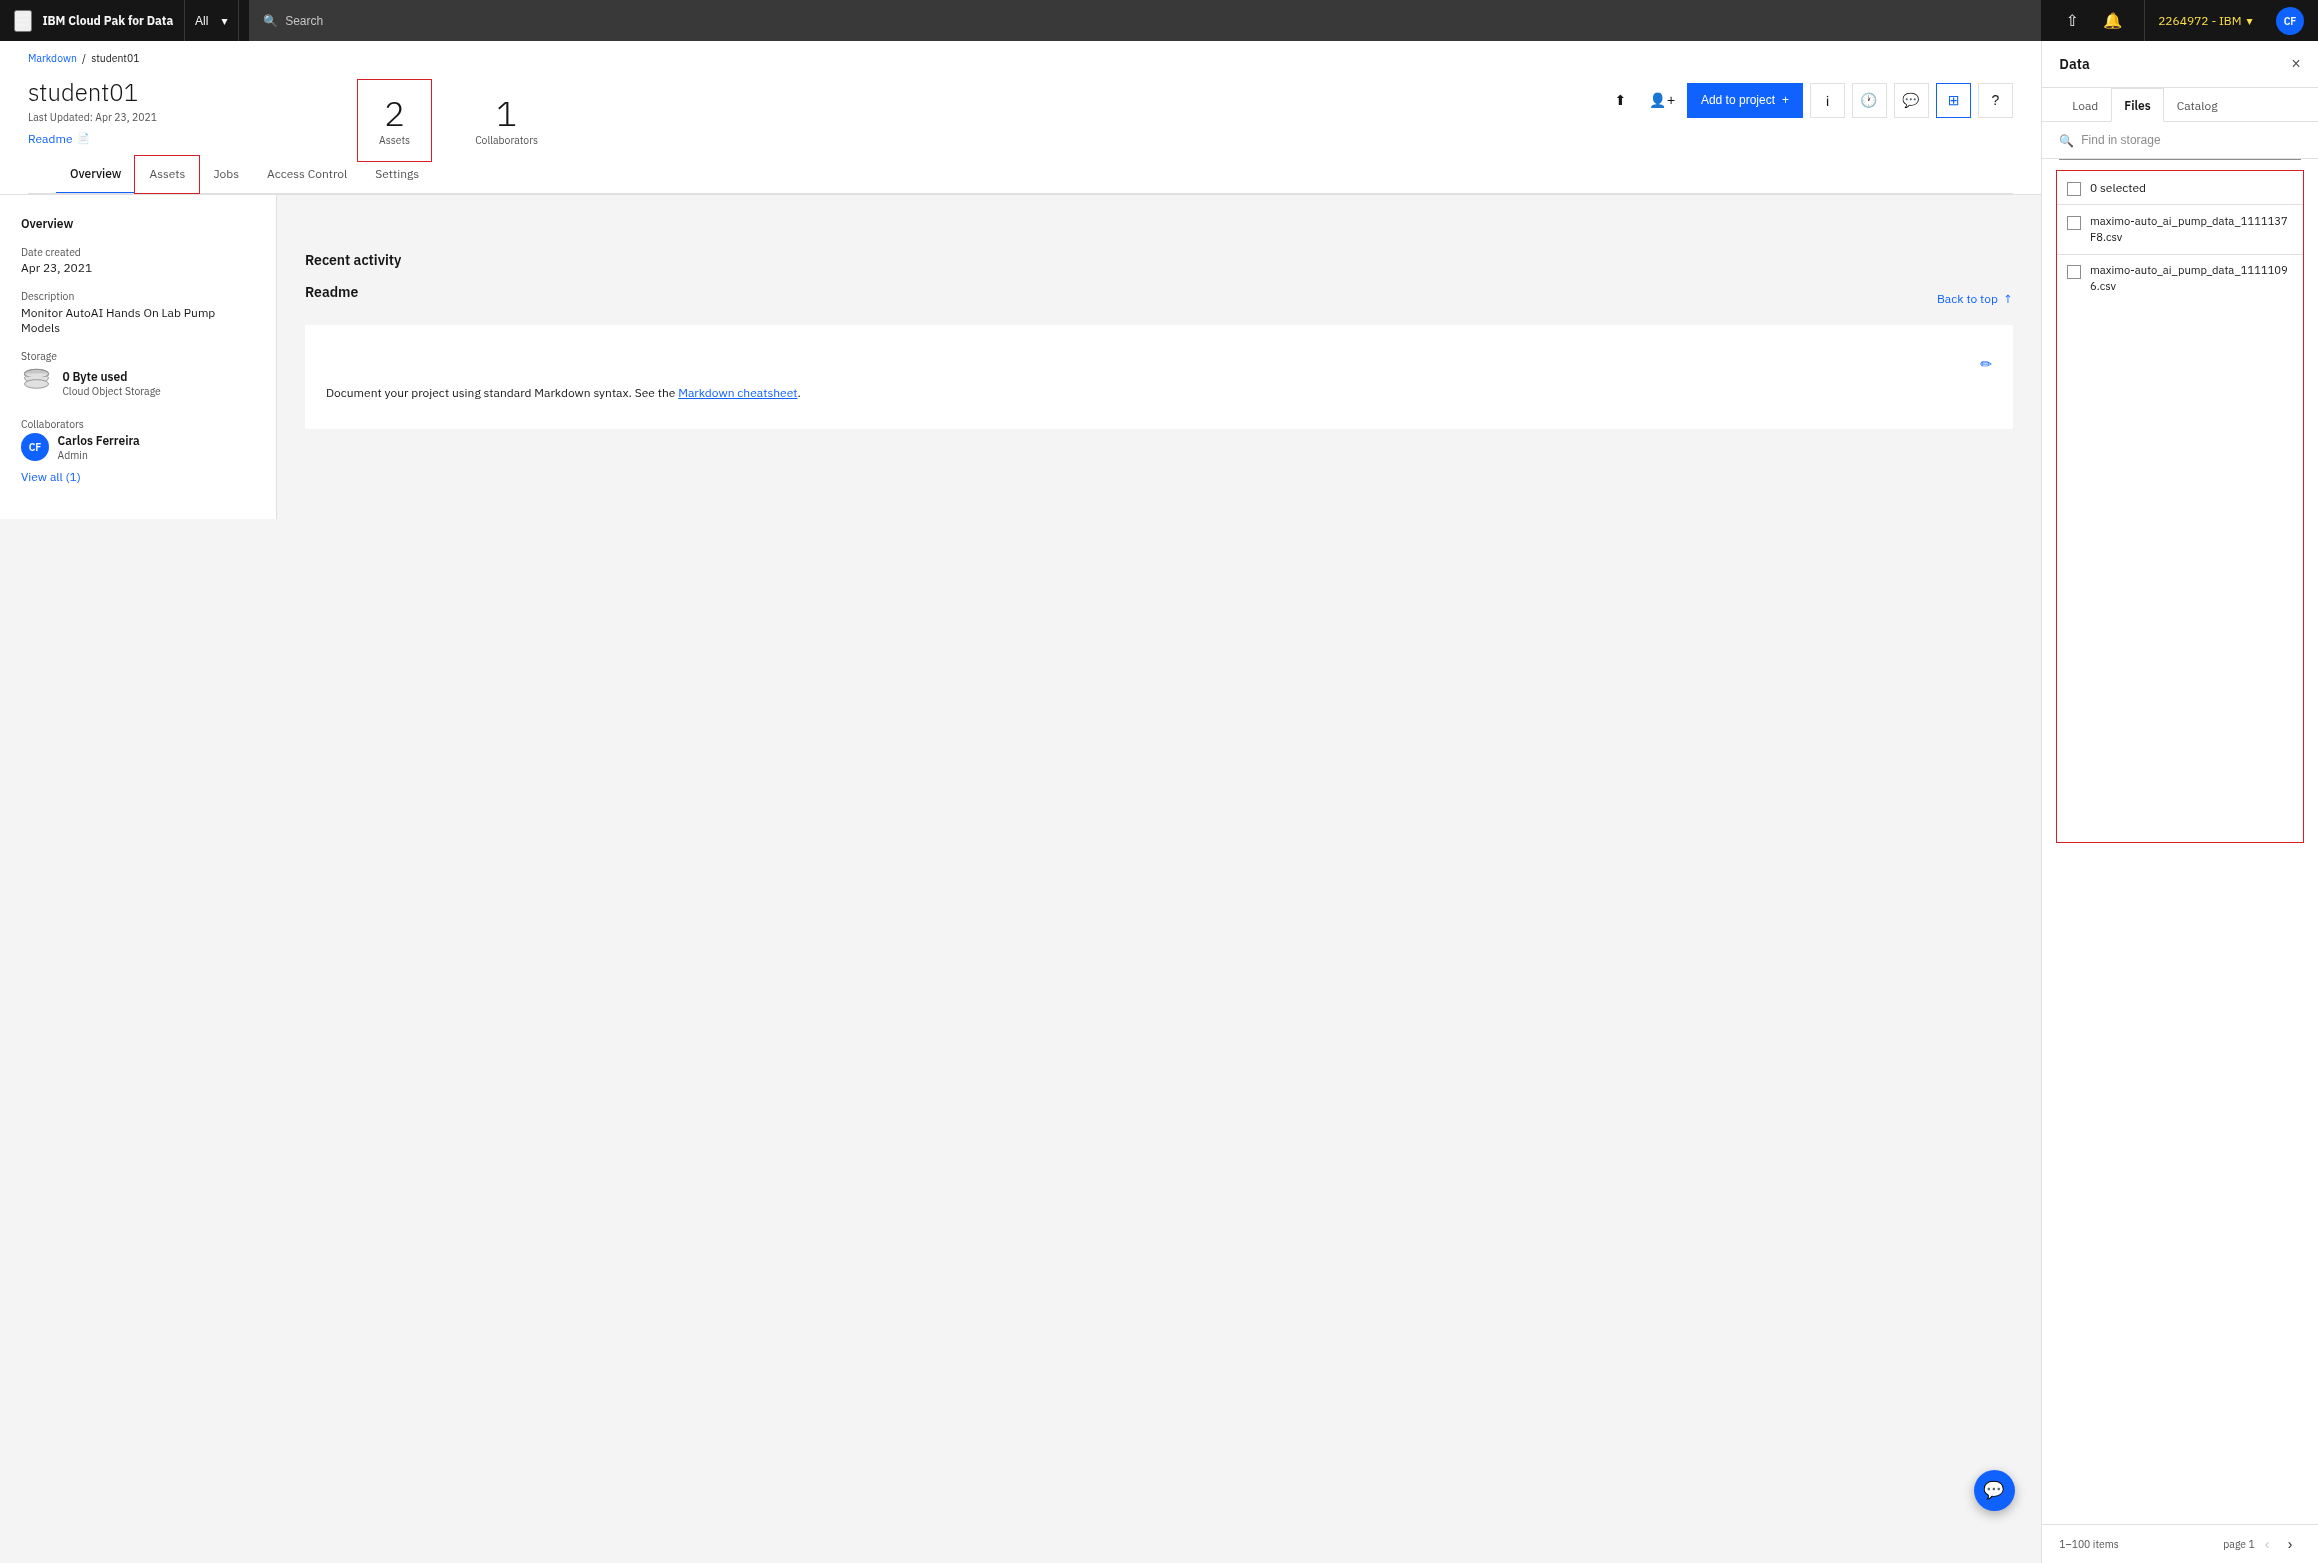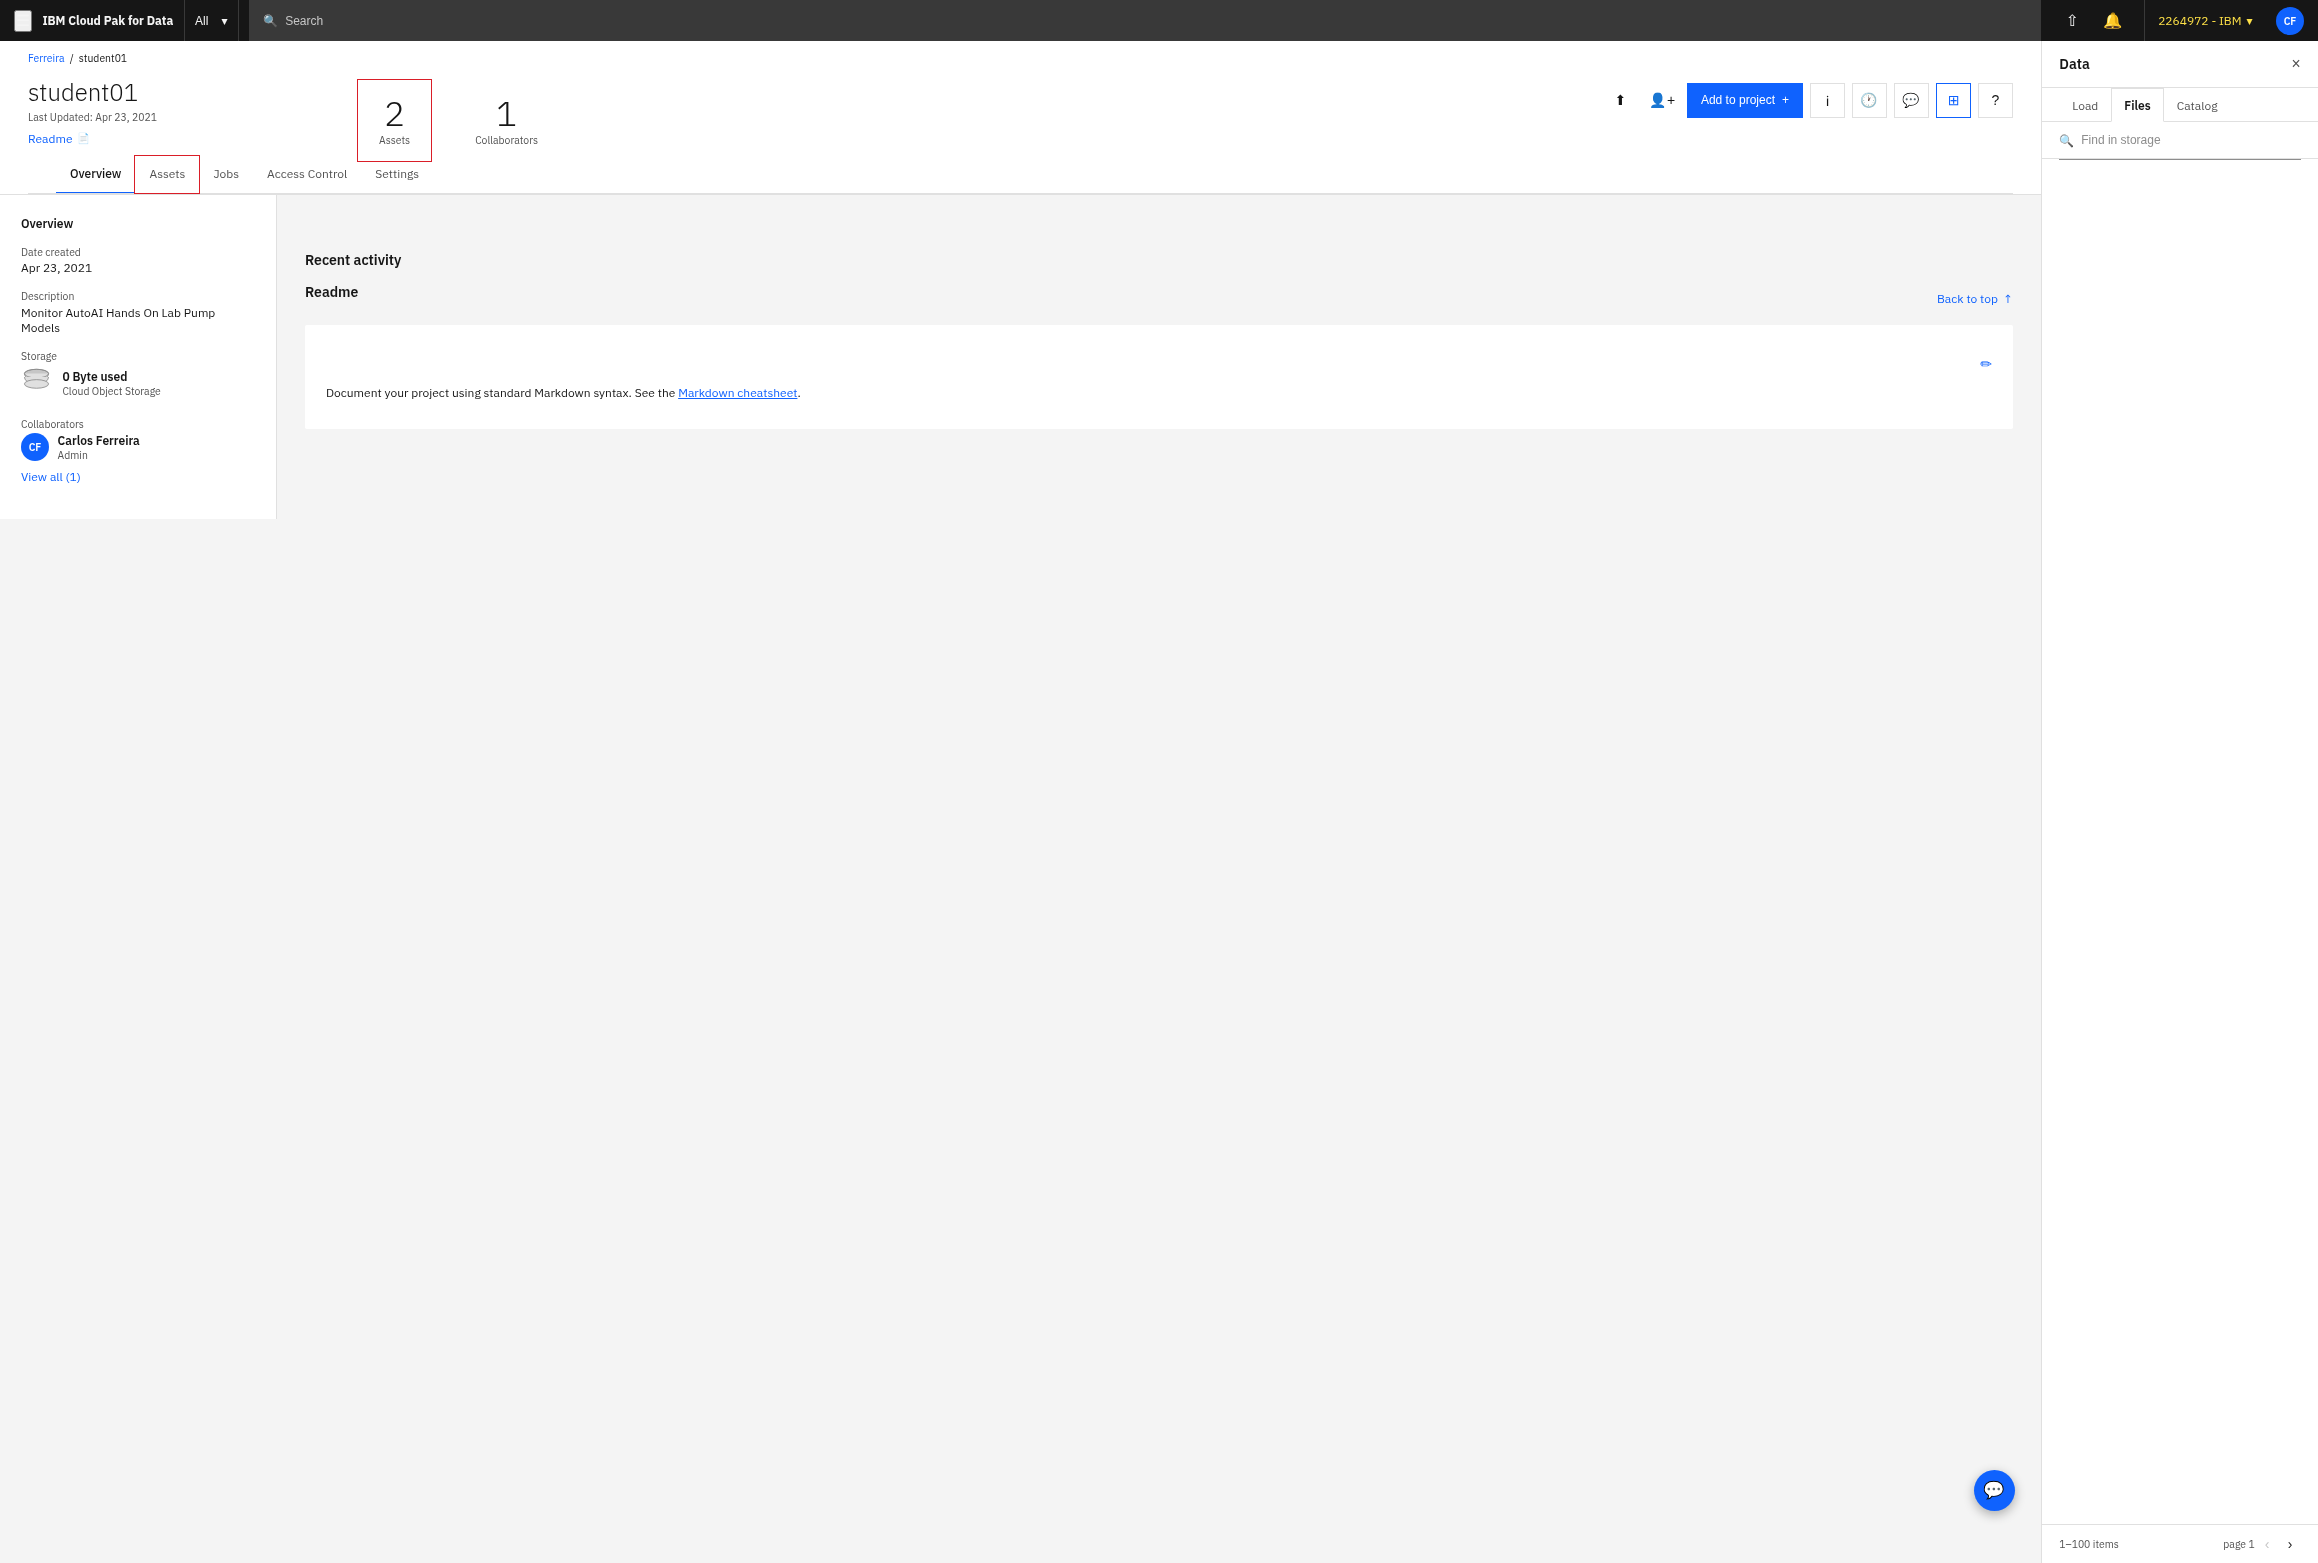--- a/index.html
+++ b/index.html
@@ -335,21 +335,21 @@
     <span>CF</span>
   </div>
 </nav>
 
 <div class="main-layout">
 
   <div class="content-area">
 
     <div class="project-header">
       <div class="breadcrumb">
-        <a href="#">Ferreira</a>
+        <a href="#">Markdown</a>
         <span>/</span>
         <span>student01</span>
       </div>
 
       <div class="project-header-top">
         <div class="project-title-section">
           <div style="display:flex; align-items:center; gap: 173px; position:relative;">
             <div>
               <h1 class="project-title">student01</h1>
               <p class="project-updated">Last Updated: Apr 23, 2021</p>
@@ -481,20 +481,39 @@
       <div class="panel-tab active">Files</div>
       <div class="panel-tab">Catalog</div>
     </div>
 
     <div class="panel-search">
       <span style="color:#8d8d8d;">🔍</span>
       <input type="text" placeholder="Find in storage" style="">
     </div>
     <div class="search-underline"></div>
 
+    <div class="files-list-container">
+      <div class="files-list">
+
+        <div class="file-item-header">
+          <div class="file-checkbox"></div>
+          <span class="selected-count">0 selected</span>
+        </div>
+
+        <div class="file-item">
+          <div class="file-checkbox"></div>
+          <span class="file-name">maximo-auto_ai_pump_data_1111137F8.csv</span>
+        </div>
+
+        <div class="file-item">
+          <div class="file-checkbox"></div>
+          <span class="file-name">maximo-auto_ai_pump_data_11111096.csv</span>
+        </div>
+      </div>
+    </div>
 
     <div style="flex:1;"></div>
 
     <div class="panel-footer">
       <span>1–100 items</span>
       <div class="pagination-nav">
         <span>page 1</span>
         <button class="page-btn" disabled="">‹</button>
         <button class="page-btn">›</button>
       </div>

